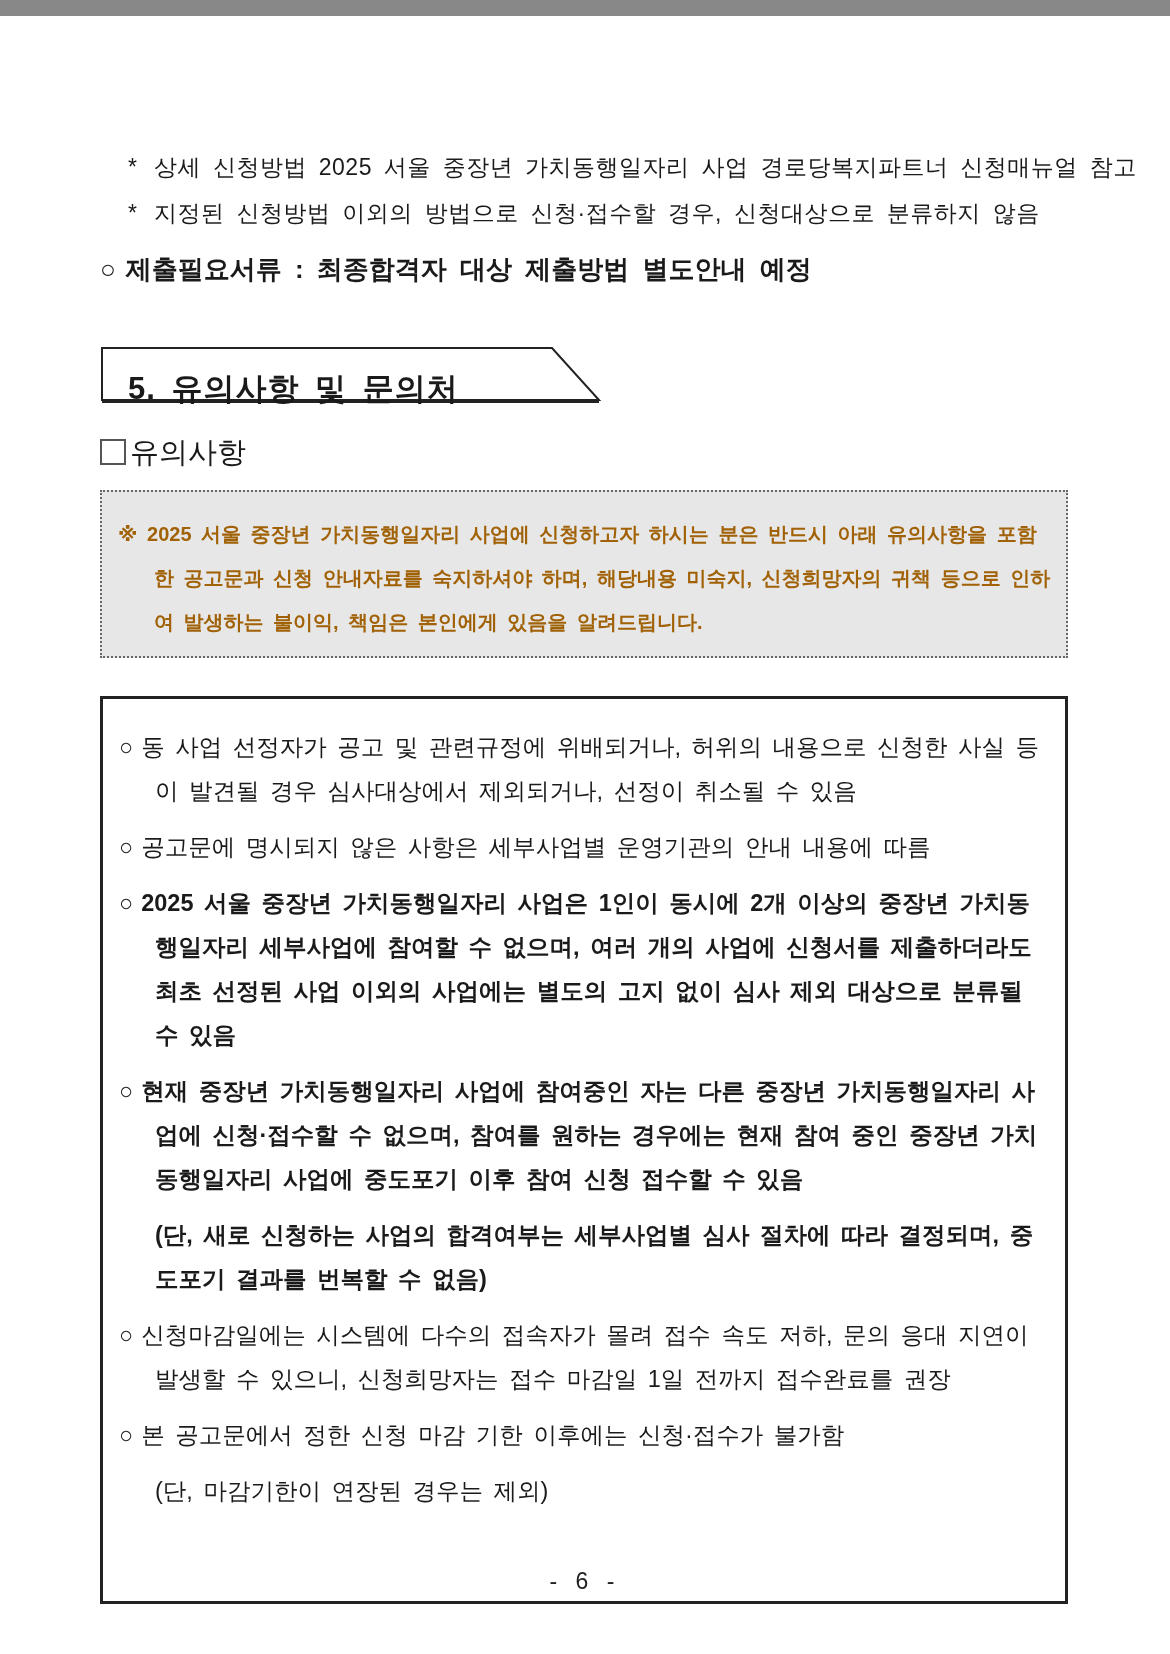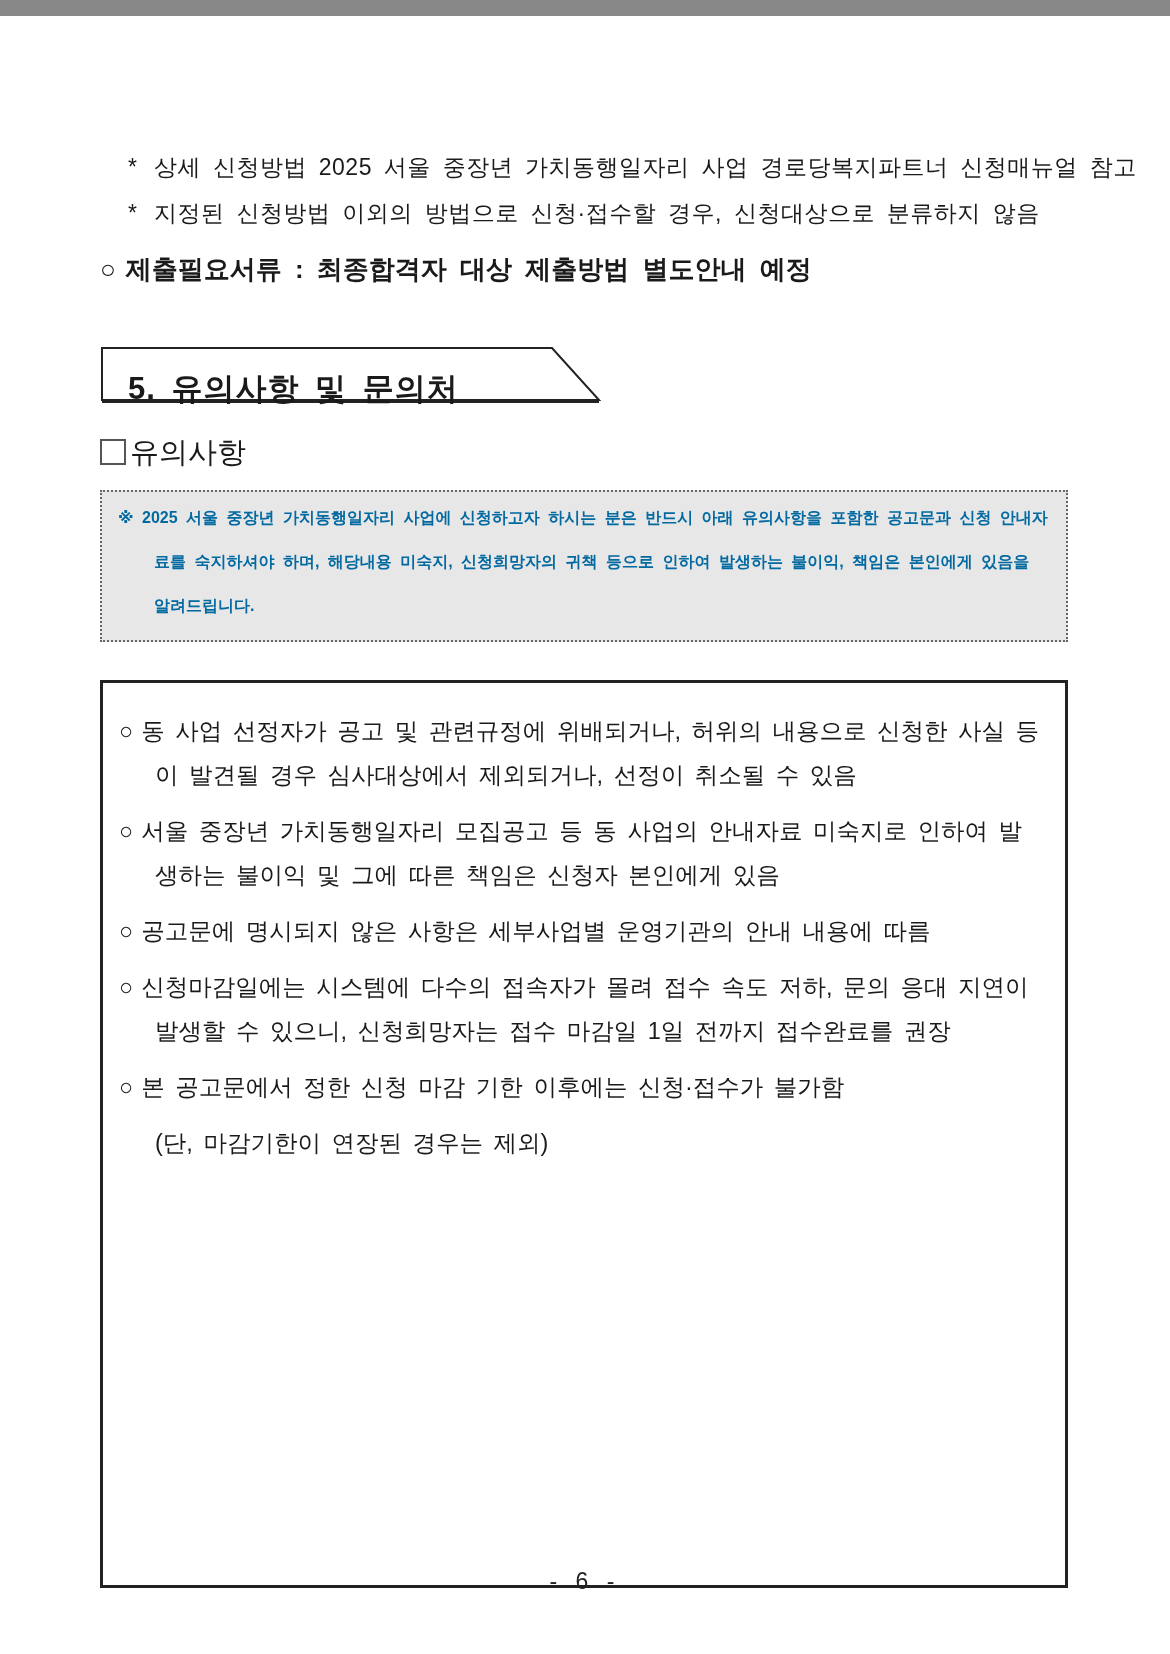--- a/index.html
+++ b/index.html
@@ -74,26 +74,26 @@
     width: 26px; height: 26px;
     border: 2px solid #555;
     box-sizing: border-box;
   }
   
   .notice-box {
     margin-top: 16px;
     background: #e7e7e7;
     border: 2px dotted #666;
     box-sizing: border-box;
-    padding: 4px 14px 12px 16px;
-    font-size: 16px;
+    padding: 20px 14px 12px 16px;
+    font-size: 20px;
     font-weight: 600;
     line-height: 44px;
     word-spacing: 4px;
-    color: #0369a1;
+    color: #a16207;
   }
   .notice-box .inner {
     padding-left: 36px;
     text-indent: -36px;
   }
   
   .rules-box {
     margin-top: 38px;
     border: 3px solid #222;
     box-sizing: border-box;
@@ -161,33 +161,39 @@
     </div>
 
     <div class="rules-box">
       <div>
   <div class="item-wrap">
     <p class="item">
       <span class="marker">○</span><span class="item-text">동 사업 선정자가 공고 및 관련규정에 위배되거나, 허위의 내용으로 신청한 사실 등이 발견될 경우 심사대상에서 제외되거나, 선정이 취소될 수 있음</span>
     </p>
   </div>
 
-  <div class="item-wrap">
-    <p class="item">
-      <span class="marker">○</span><span class="item-text">서울 중장년 가치동행일자리 모집공고 등 동 사업의 안내자료 미숙지로 인하여 발생하는 불이익 및 그에 따른 책임은 신청자 본인에게 있음</span>
-    </p>
-  </div>
 
   <div class="item-wrap">
     <p class="item">
       <span class="marker">○</span><span class="item-text">공고문에 명시되지 않은 사항은 세부사업별 운영기관의 안내 내용에 따름</span>
     </p>
   </div>
 
-
+  <div class="item-wrap">
+    <p class="item bold">
+      <span class="marker">○</span><span class="item-text">2025 서울 중장년 가치동행일자리 사업은 1인이 동시에 2개 이상의 중장년 가치동행일자리 세부사업에 참여할 수 없으며, 여러 개의 사업에 신청서를 제출하더라도 최초 선정된 사업 이외의 사업에는 별도의 고지 없이 심사 제외 대상으로 분류될 수 있음</span>
+    </p>
+  </div>
+
+  <div class="item-wrap">
+    <p class="item bold">
+      <span class="marker">○</span><span class="item-text">현재 중장년 가치동행일자리 사업에 참여중인 자는 다른 중장년 가치동행일자리 사업에 신청·접수할 수 없으며, 참여를 원하는 경우에는 현재 참여 중인 중장년 가치동행일자리 사업에 중도포기 이후 참여 신청 접수할 수 있음</span>
+    </p>
+  <p class="item-note bold">(단, 새로 신청하는 사업의 합격여부는 세부사업별 심사 절차에 따라 결정되며, 중도포기 결과를 번복할 수 없음)</p>
+          </div>
 
   <div class="item-wrap">
     <p class="item">
       <span class="marker">○</span><span class="item-text">신청마감일에는 시스템에 다수의 접속자가 몰려 접수 속도 저하, 문의 응대 지연이 발생할 수 있으니, 신청희망자는 접수 마감일 1일 전까지 접수완료를 권장</span>
     </p>
   </div>
 
   <div class="item-wrap">
     <p class="item">
       <span class="marker">○</span><span class="item-text">본 공고문에서 정한 신청 마감 기한 이후에는 신청·접수가 불가함</span>

